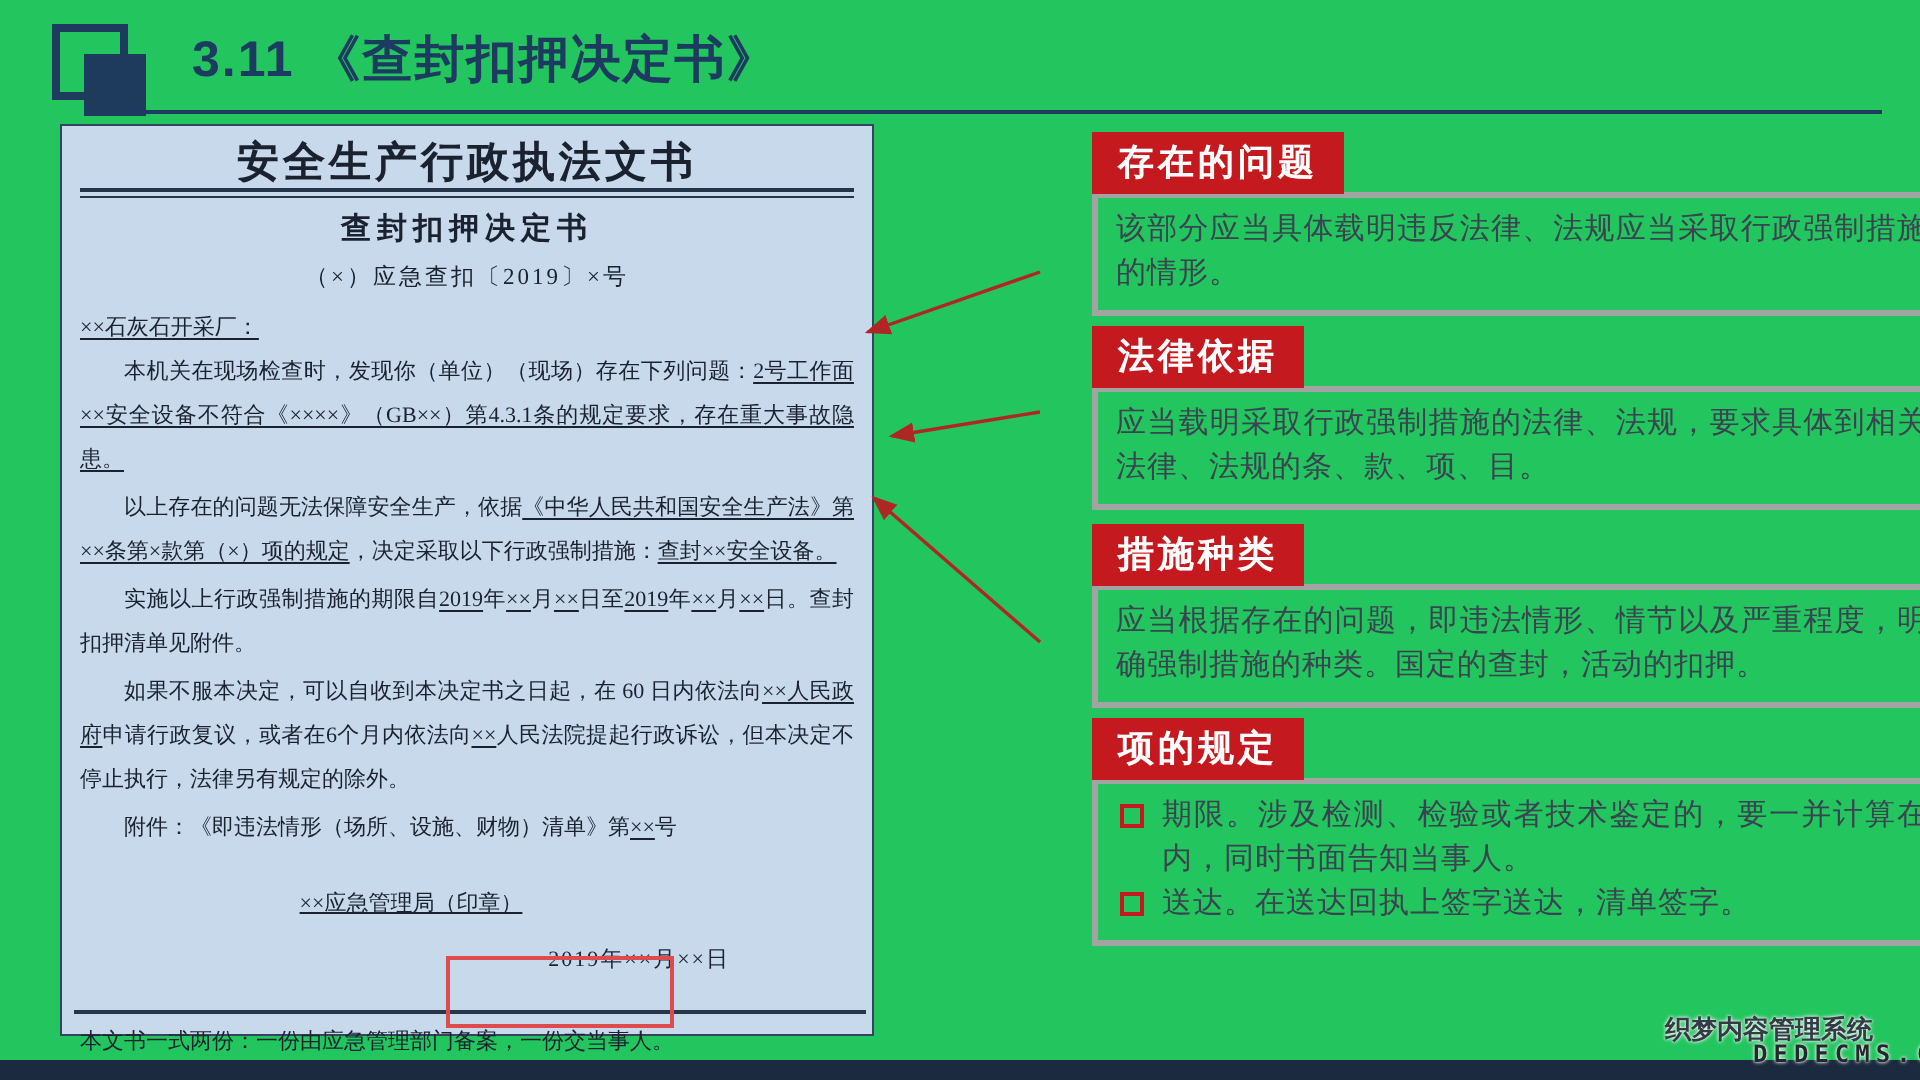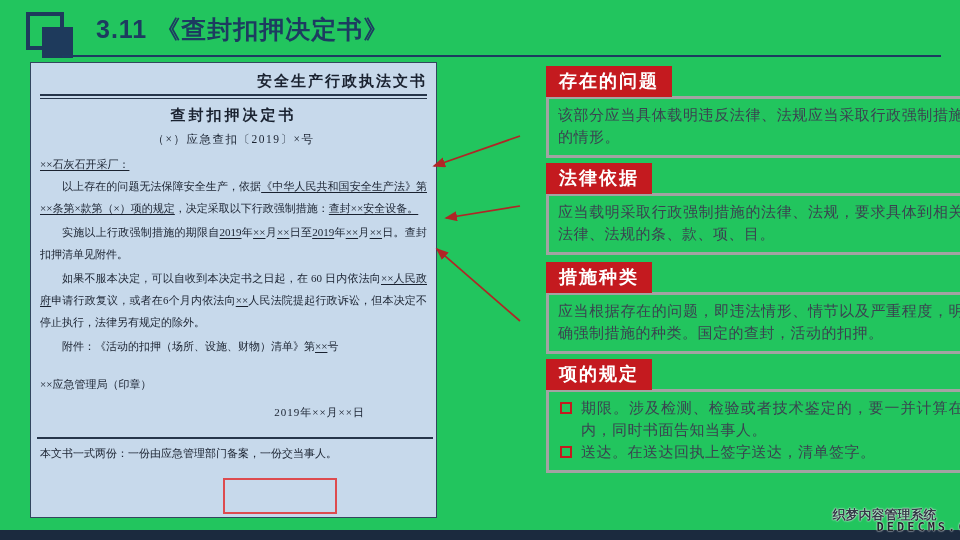--- a/index.html
+++ b/index.html
@@ -9,29 +9,29 @@
   .hdr-icon{position:absolute;left:26px;top:12px;width:60px;height:48px;}
   .sq-outline{position:absolute;left:0;top:0;width:30px;height:30px;border:4px solid #1e3a5c;background:transparent;}
   .sq-fill{position:absolute;left:16px;top:15px;width:31px;height:31px;background:#1e3a5c;}
   .page-title{position:absolute;left:96px;top:13px;margin:0;font-size:25px;font-weight:bold;
               color:#1d3b60;letter-spacing:1px;}
   .hdr-rule{position:absolute;left:62px;top:55px;width:879px;height:2px;background:#1d3b60;}
   
   .doc{position:absolute;left:30px;top:62px;width:407px;height:456px;box-sizing:border-box;
        background:#c7d9eb;border:1px solid #33465e;padding:6px 9px 0 9px;
        font-family:"Liberation Serif",serif;color:#1a2230;font-size:11px;line-height:22px;z-index:1;}
-  .doc-org{text-align:right;font-size:15px;font-weight:bold;line-height:24px;letter-spacing:2px;}
+  .doc-org{text-align:center;font-size:21px;font-weight:bold;line-height:24px;letter-spacing:2px;}
   .dbl{height:2px;border-top:2px solid #26354a;border-bottom:1px solid #26354a;margin:1px 0 3px 0;}
   .doc-title{text-align:center;font-size:15px;font-weight:bold;line-height:26px;letter-spacing:3px;}
   .doc-num{text-align:center;font-size:11.5px;line-height:22px;letter-spacing:1.5px;}
   .doc-addr{line-height:22px;margin-top:3px;text-decoration:underline;text-underline-offset:2px;}
   .doc p.body{margin:0 0 2px 0;text-indent:22px;text-align:justify;}
   .doc u{text-underline-offset:2px;}
   .attach{margin:0;text-indent:22px;}
-  .sig{text-align:left;padding-right:56px;margin-top:16px;line-height:22px;}
+  .sig{text-align:center;padding-right:56px;margin-top:16px;line-height:22px;text-decoration:underline;}
   .sigdate{text-align:right;padding-right:62px;margin-top:6px;line-height:22px;letter-spacing:1px;}
   .doc-divider{border-top:2px solid #26354a;margin:14px 0 4px -3px;width:396px;}
   .foot-note{line-height:20px;}
   
   .hl-box{position:absolute;left:223px;top:478px;width:110px;height:32px;border:2px solid #dd4b4e;z-index:3;}
   
   .arrows{position:absolute;left:0;top:0;width:960px;height:540px;pointer-events:none;z-index:2;}
   
   .card{position:absolute;left:518px;width:430px;box-sizing:border-box;z-index:2;margin-left:28px;}
   .card-label{display:inline-block;background:#c41a1f;color:#ffffff;font-weight:bold;font-size:18px;
@@ -60,28 +60,29 @@
   <h1 class="page-title">3.11 《查封扣押决定书》</h1>
   <div class="hdr-rule"></div>
 
   <div class="doc">
     <div class="doc-org">安全生产行政执法文书</div>
     <div class="dbl"></div>
     <div class="doc-title">查封扣押决定书</div>
     <div class="doc-num">（×）应急查扣〔2019〕×号</div>
     <div class="doc-addr">××石灰石开采厂：</div>
 
+    <p class="body"><span>本机关在现场检查时，发现你（单位）（现场）存在下列问题：</span><u>2号工作面××安全设备不符合《××××》（GB××）第4.3.1条的规定要求，存在重大事故隐患。</u></p>
 
     <p class="body"><span>以上存在的问题无法保障安全生产，依据</span><u>《中华人民共和国安全生产法》第××条第×款第（×）项的规定</u><span>，决定采取以下行政强制措施：</span><u>查封××安全设备。</u></p>
 
     <p class="body"><span>实施以上行政强制措施的期限自</span><u>2019</u><span>年</span><u>××</u><span>月</span><u>××</u><span>日至</span><u>2019</u><span>年</span><u>××</u><span>月</span><u>××</u><span>日。查封扣押清单见附件。</span></p>
 
     <p class="body"><span>如果不服本决定，可以自收到本决定书之日起，在 60 日内依法向</span><u>××人民政府</u><span>申请行政复议，或者在6个月内依法向</span><u>××</u><span>人民法院提起行政诉讼，但本决定不停止执行，法律另有规定的除外。</span></p>
 
-    <p class="attach"><span>附件：《活动的扣押（场所、设施、财物）清单》第</span><u>××</u><span>号</span></p>
+    <p class="attach"><span>附件：《即违法情形（场所、设施、财物）清单》第</span><u>××</u><span>号</span></p>
 
     <div class="sig">××应急管理局（印章）</div>
     <div class="sigdate">2019年××月××日</div>
     <div class="doc-divider"></div>
     <div class="foot-note">本文书一式两份：一份由应急管理部门备案，一份交当事人。</div>
   </div>
 
   <svg class="arrows" viewBox="0 0 960 540">
     <defs>
       <marker id="ah" markerWidth="9" markerHeight="8" refX="6.5" refY="3" orient="auto">

